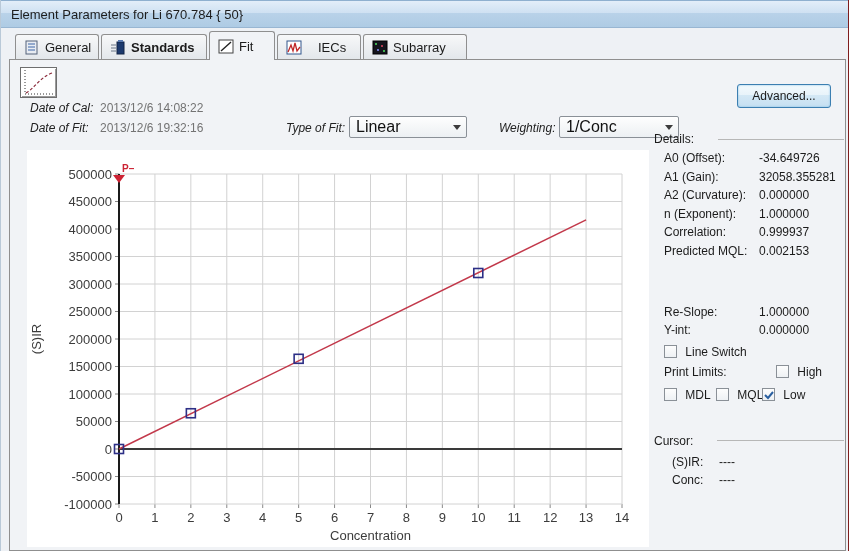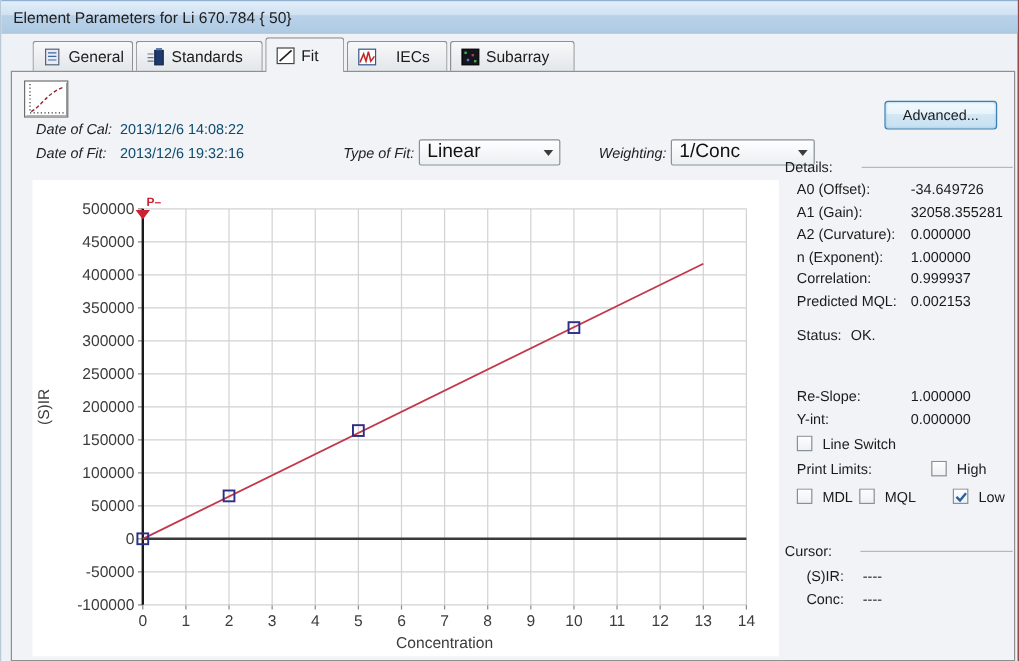--- a/index.html
+++ b/index.html
@@ -14,41 +14,41 @@
     background:linear-gradient(#e3eef9 0%, #cfe1f2 45%, #b9d2e9 46%, #aecbe4 100%);
     border-top:1px solid #8fb0cf; border-bottom:1px solid #98b6d2;
   }
   #titlebar .title { position:absolute; left:10px; top:6px; font-size:13px; color:#1d1d1d; }
   
   .tab {
     position:absolute; top:34px; height:26px; z-index:1;
     background:linear-gradient(#f7f8f9, #e2e6ea);
     border:1px solid #8f8f8f; border-bottom:none; border-radius:3px 3px 0 0;
     display:flex; align-items:center; gap:5px; padding:0 8px;
-    font-size:13px; color:#1b1b1b; cursor:default;margin-left:12px;
+    font-size:13px; color:#1b1b1b; cursor:default;
   }
   .tab.active {
     top:31px; height:29px; z-index:3; background:#f1f3f6;
     box-shadow:0 1px 0 #f1f3f6 inset;
   }
   .tab-icon { width:16px; height:15px; display:inline-block; }
   
   #panel {
     position:absolute; left:8px; top:59px; width:837px; height:492px;
     background:#f1f3f6; border:1px solid #8f8f8f; z-index:2;
   }
   
   #curve-btn {
     position:absolute; left:10px; top:7px; width:37px; height:31px;
     background:#fff; border:1px solid #6e6e6e;
     box-shadow:1px 1px 0 #fff inset, -1px -1px 0 #9a9a9a inset;
   }
   
   .flabel { position:absolute; font-size:12px; color:#222;font-style:italic; }
-  .fvalue { position:absolute; font-size:12px; color:#0c4a6e; }
+  .fvalue { position:absolute; font-size:12px; color:#737373; }
   
   .combo {
     position:absolute; height:22px; background:linear-gradient(#fefefe,#ecf0f3);
     border:1px solid #8a9097; border-radius:2px; font-size:16px; color:#111;
     display:flex; align-items:center; padding-left:6px;
   }
   .combo .arrowbox { position:absolute; right:1px; top:1px; bottom:1px; width:17px;
     display:flex; align-items:center; justify-content:center; }
   .combo .arrow { width:0; height:0; border-left:4px solid transparent;
     border-right:4px solid transparent; border-top:5px solid #3c3c3c; }
@@ -87,21 +87,21 @@
     <span class="tab-icon">
       <svg width="16" height="15">
           <rect x="2" y="1" width="11" height="13" fill="#e8ecf2" stroke="#55637a"></rect>
           <line x1="4" y1="4" x2="11" y2="4" stroke="#3c66a8"></line>
           <line x1="4" y1="7" x2="11" y2="7" stroke="#3c66a8"></line>
           <line x1="4" y1="10" x2="11" y2="10" stroke="#3c66a8"></line>
         </svg>
     </span>
     <span>General</span>
   </div>
-  <div class="tab" style="left:100px; width:106px;">
+  <div class="tab" style="left:100px; width:106px;font-weight:bold;">
     <span class="tab-icon">
       <svg width="16" height="15">
           <rect x="7" y="2" width="7" height="12" fill="#1d3a6e" stroke="#122447"></rect>
           <rect x="8" y="0" width="5" height="2" fill="#5a7ab0"></rect>
           <line x1="1" y1="5" x2="6" y2="5" stroke="#6a7688"></line>
           <line x1="1" y1="8" x2="6" y2="8" stroke="#6a7688"></line>
           <line x1="1" y1="11" x2="6" y2="11" stroke="#6a7688"></line>
         </svg>
     </span>
     <span>Standards</span>
@@ -275,24 +275,20 @@
           <span class="rule"></span>
       </div>
       <div style="height:5px;"></div>
       <div class="drow"><span>A0 (Offset):</span><span class="dval">-34.649726</span></div>
       <div class="drow"><span>A1 (Gain):</span><span class="dval">32058.355281</span></div>
       <div class="drow"><span>A2 (Curvature):</span><span class="dval">0.000000</span></div>
       <div class="drow"><span>n (Exponent):</span><span class="dval">1.000000</span></div>
       <div class="drow"><span>Correlation:</span><span class="dval">0.999937</span></div>
       <div class="drow"><span>Predicted MQL:</span><span class="dval">0.002153</span></div>
       <div style="height:9px;"></div>
-      <div class="drow">
-        <span>Status:</span>
-        <span class="dval" style="left:55px;">OK.</span>
-      </div>
       <div style="height:33px;"></div>
       <div class="drow"><span>Re-Slope:</span><span class="dval">1.000000</span></div>
       <div class="drow"><span>Y-int:</span><span class="dval">0.000000</span></div>
       <div style="height:3px;"></div>
       <div class="drow">
         <span class="chk"></span>
         <span class="cbl">Line Switch</span>
       </div>
       <div style="height:2px;"></div>
       <div class="drow">
@@ -303,21 +299,21 @@
         </span>
       </div>
       <div style="height:4px;"></div>
       <div class="drow">
         <span class="chk"></span>
         <span class="cbl">MDL</span>
         <span style="position:absolute; left:62px; top:0;">
           <span class="chk"></span>
           <span class="cbl">MQL</span>
         </span>
-        <span style="position:absolute; left:140px; top:0;">
+        <span style="position:absolute; left:108px; top:0;">
           <span class="chk checked"><svg width="13" height="13">
                 <polyline points="2,6 5,9 10,3" fill="none" stroke="#2a5fa0" stroke-width="2"></polyline>
               </svg></span>
           <span class="cbl">Low</span>
         </span>
       </div>
       <div style="height:27px;"></div>
       <div class="grp-head">
         <span>Cursor:</span>
           <span class="rule"></span>

